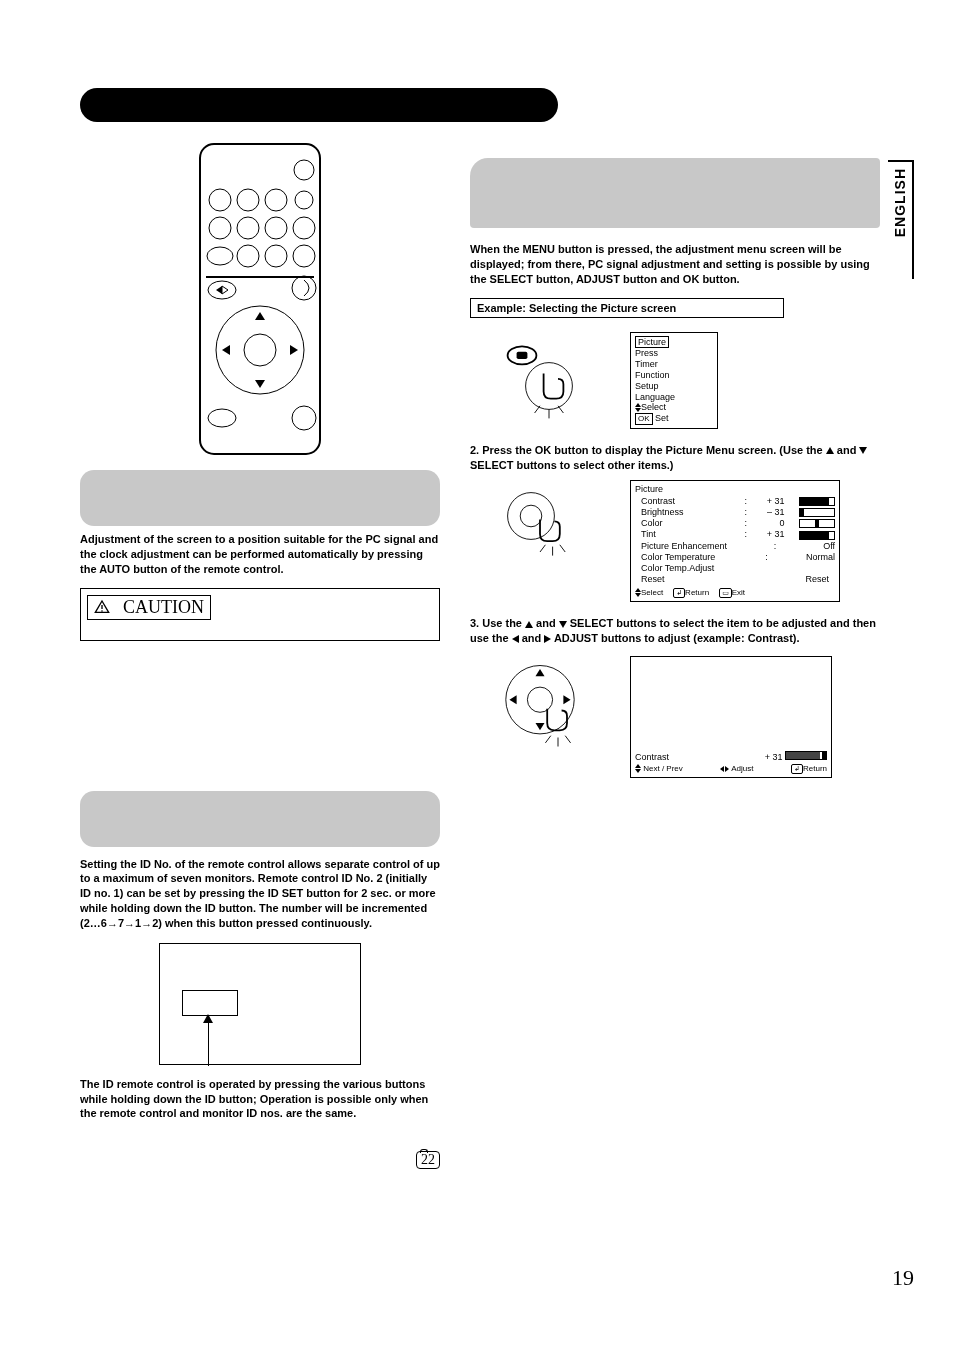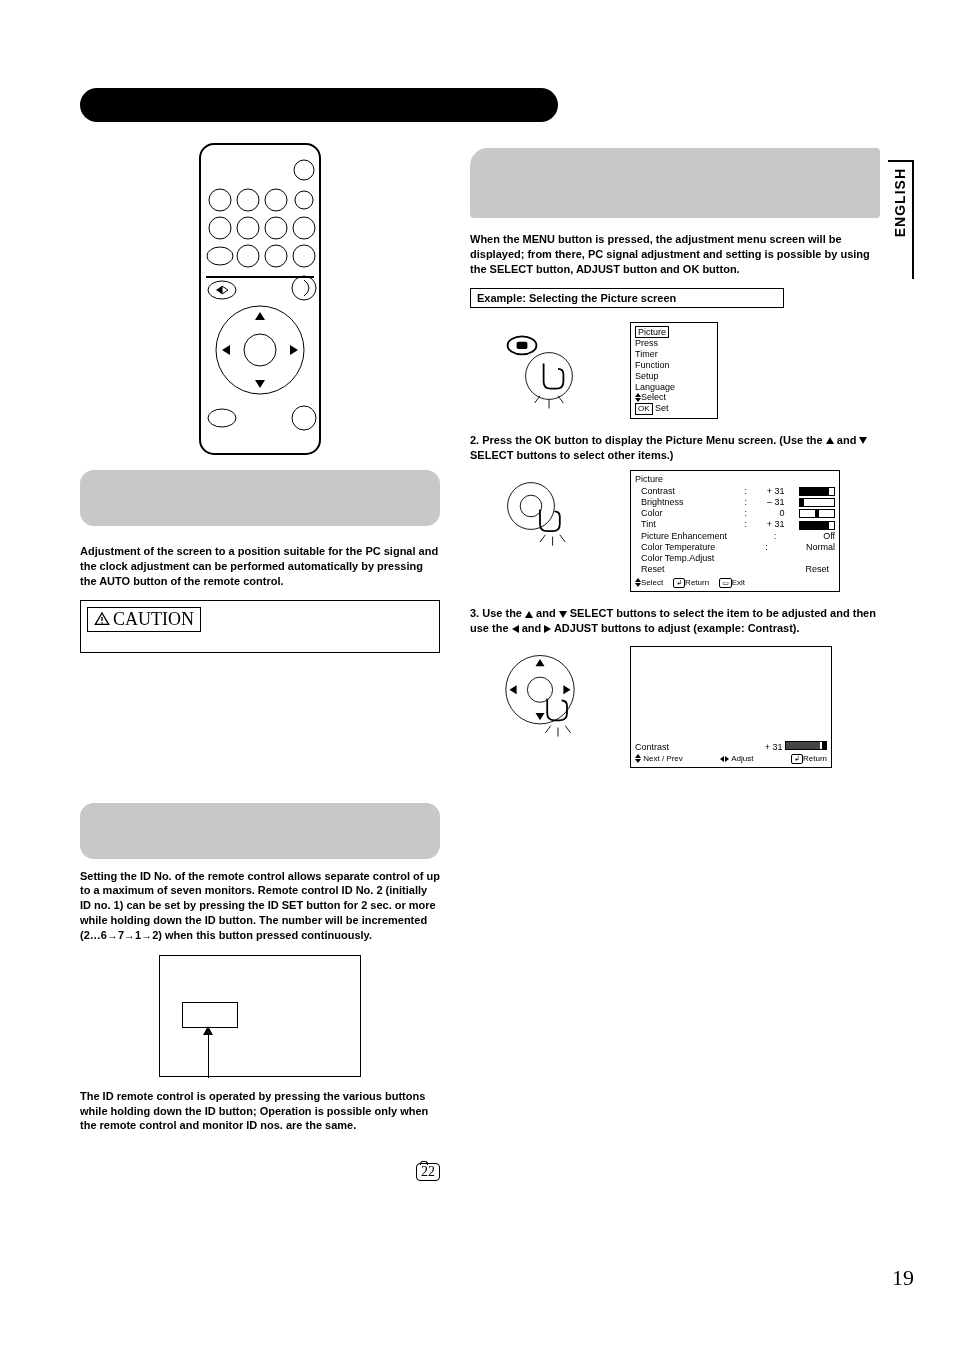--- a/index.html
+++ b/index.html
@@ -53,21 +53,21 @@
   }
   .col-left {
     position: absolute;
     left: 80px;
     top: 140px;
     width: 360px;
   }
   .col-right {
     position: absolute;
     left: 470px;
-    top: 148px;
+    top: 158px;
     width: 410px;
   }
   .graybox {
     background: #c8c8c8;
     border-radius: 14px;
     width: 100%;
     box-sizing: border-box;
   }
   .remote-wrap {
     text-align: center;
@@ -82,21 +82,21 @@
     margin-top: 10px;
     padding: 6px 6px 20px 6px;
   }
   .caution-label {
     display: inline-flex;
     align-items: center;
     border: 1px solid #000;
     padding: 1px 6px;
     font-family: "Times New Roman", serif;
     font-size: 18px;
-    gap: 3px;
+    gap: 13px;
   }
   .caution-label svg { width:16px; height:16px; }
   .section-gap { height: 150px; }
   .id-diagram {
     border: 1px solid #000;
     width: 200px;
     height: 120px;
     margin: 12px auto;
     position: relative;
   }
@@ -258,21 +258,21 @@
         <path d="M100 248 l-5 -8 h10 z" fill="#000"></path>
         <path d="M62 210 l8 -5 v10 z" fill="#000"></path>
         <path d="M138 210 l-8 -5 v10 z" fill="#000"></path>
         <ellipse cx="62" cy="278" rx="14" ry="9" fill="none" stroke="#000"></ellipse>
         <circle cx="144" cy="278" r="12" fill="none" stroke="#000"></circle>
       </svg>
     </div>
 
     <div class="graybox" style="height:56px;"></div>
 
-    <p class="paratext" style="margin-top:18px;">Adjustment of the screen to a position suitable for the PC signal and the clock adjustment can be performed automatically by pressing the AUTO button of the remote control.</p>
+    <p class="paratext" style="margin-top:6px;">Adjustment of the screen to a position suitable for the PC signal and the clock adjustment can be performed automatically by pressing the AUTO button of the remote control.</p>
 
     <div class="caution-box">
       <span class="caution-label">
         <svg viewBox="0 0 24 24">
             <path d="M12 3 L22 20 H2 Z" fill="none" stroke="#000" stroke-width="2"></path>
             <rect x="11" y="9" width="2" height="6" fill="#000"></rect>
             <rect x="11" y="17" width="2" height="2" fill="#000"></rect>
           </svg>
         <span>CAUTION</span>
       </span>

